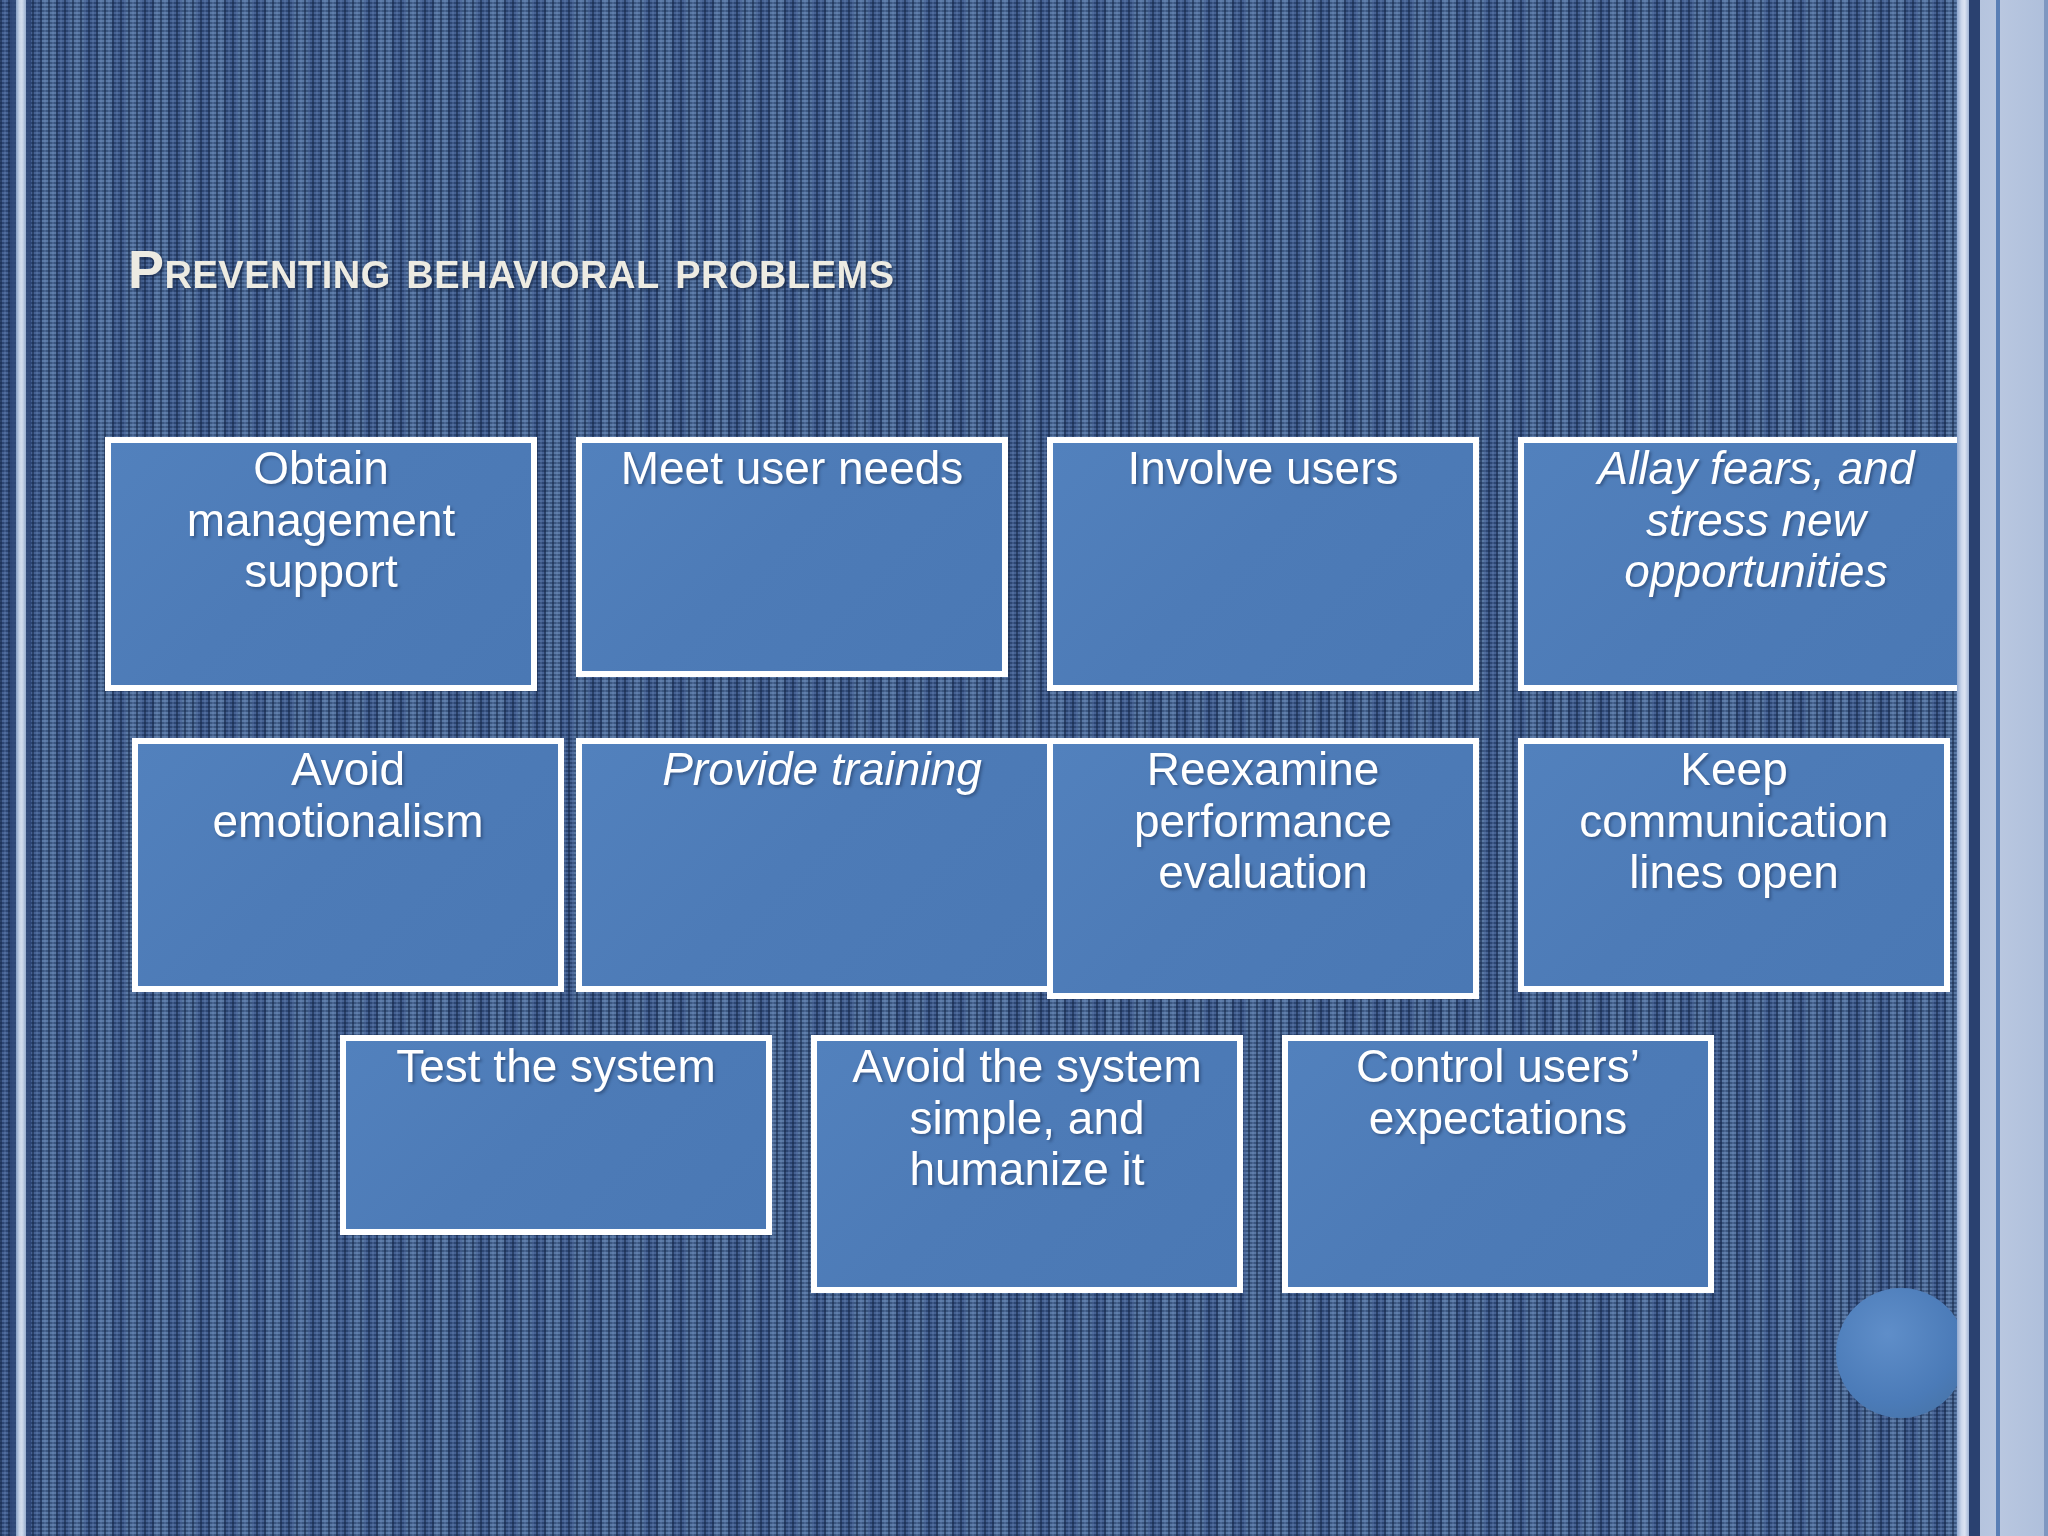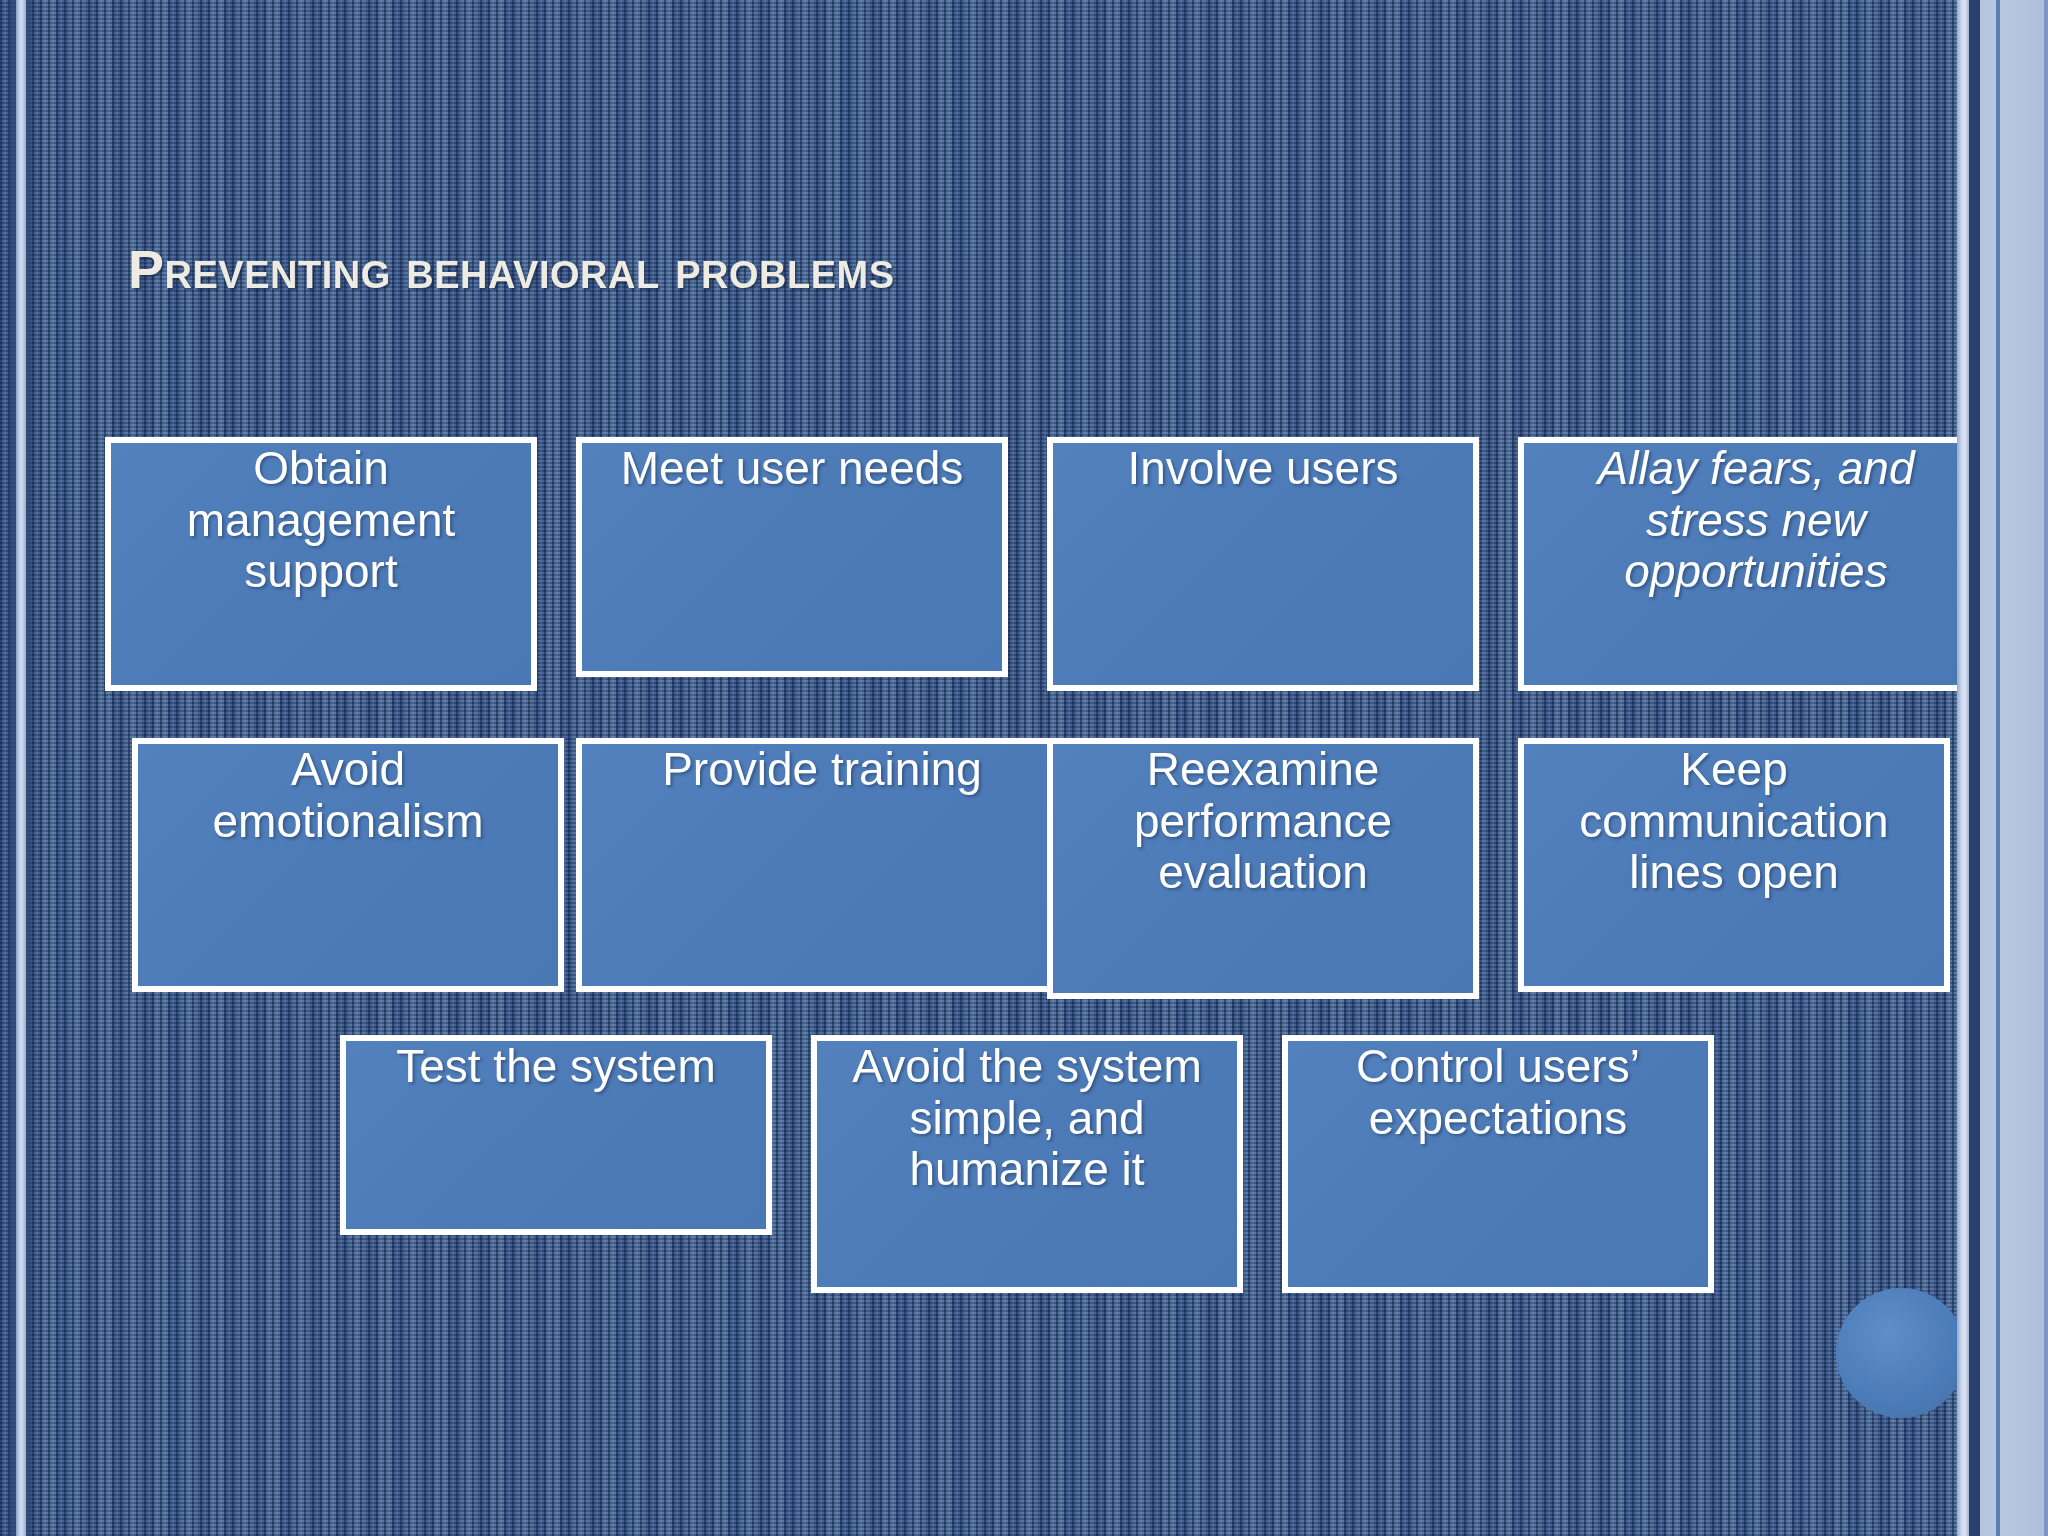--- a/index.html
+++ b/index.html
@@ -146,21 +146,21 @@
   <div class="box" style="left:1047px; top:437px; width:432px; height:254px;">
     <span>Involve users</span>
   </div>
   <div class="box" style="left:1518px; top:437px; width:476px; height:254px;font-style:italic;">
     <span>Allay fears, and stress new opportunities</span>
   </div>
 
   <div class="box" style="left:105px;  top:738px; width:432px; height:254px;margin-left:27px;">
     <span>Avoid emotionalism</span>
   </div>
-  <div class="box" style="left:576px;  top:738px; width:492px; height:254px;">
+  <div class="box" style="left:576px;  top:738px; width:492px; height:254px;font-style:italic;">
     <span>Provide training</span>
   </div>
   <div class="box" style="left:1047px; top:738px; width:432px; height:261px;">
     <span>Reexamine performance evaluation</span>
   </div>
   <div class="box" style="left:1518px; top:738px; width:432px; height:254px;">
     <span>Keep communication lines open</span>
   </div>
 
   <div class="box" style="left:340px;  top:1035px; width:432px; height:200px;">

